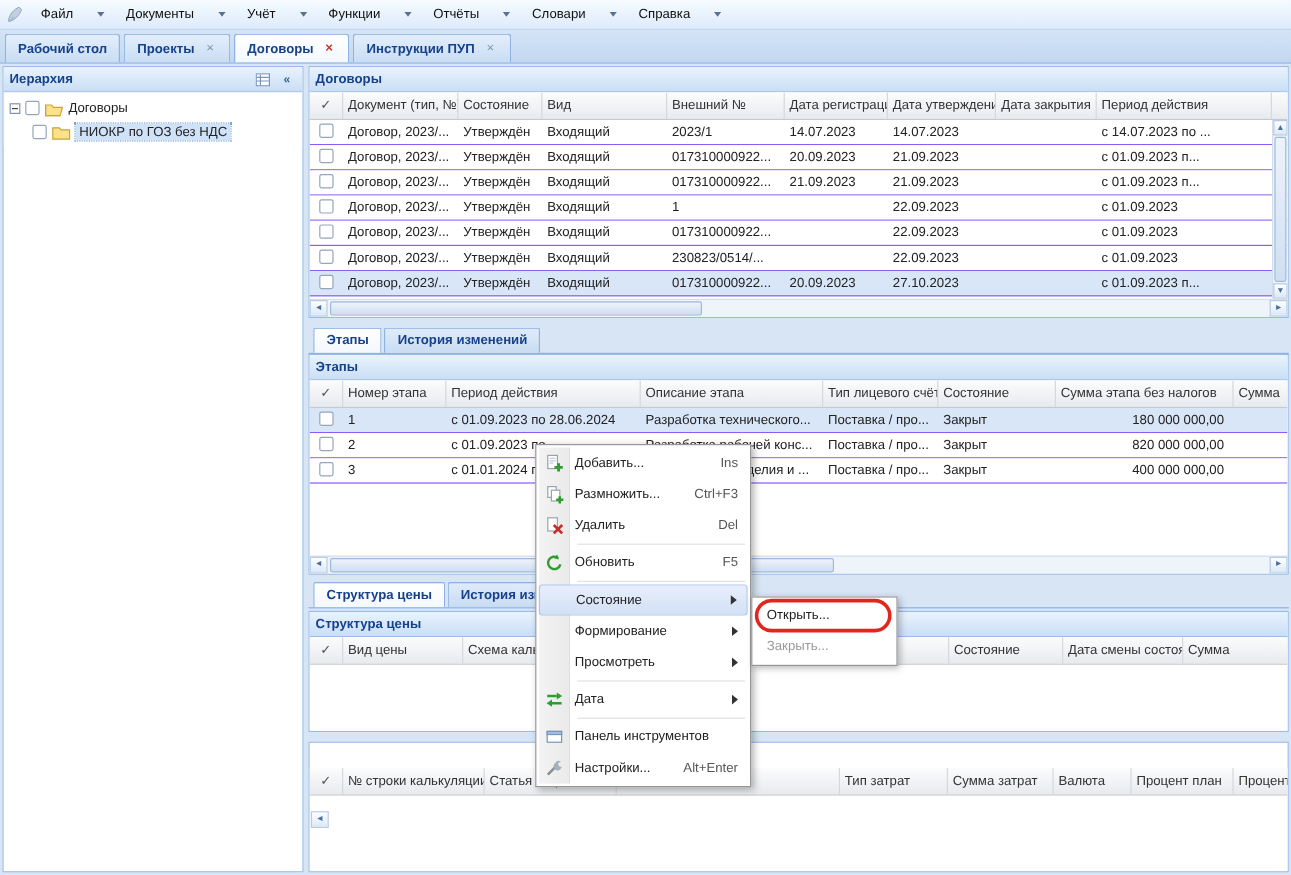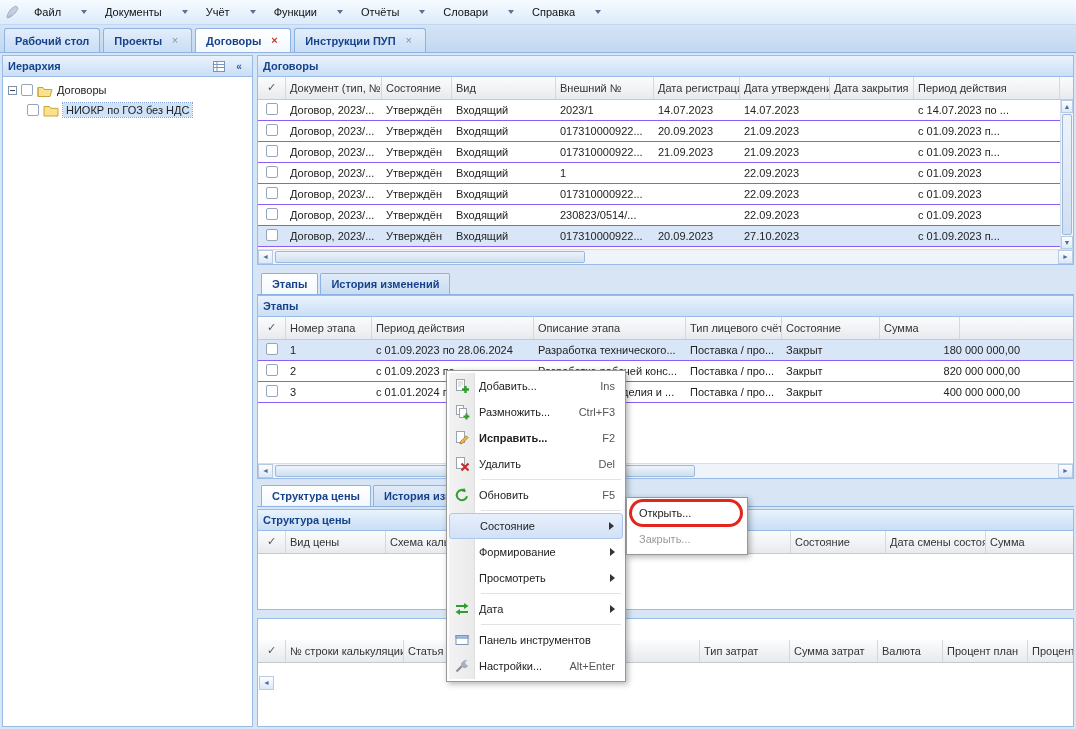--- a/index.html
+++ b/index.html
@@ -176,21 +176,21 @@
   </div>
   <div class="grid" style="top:21px;bottom:15px">
       <div class="grid-hrow">
         <div class="grid-hcell center" style="width: 28px;">✓</div>
         <div class="grid-hcell" style="width: 96px;">Документ (тип, №)</div>
         <div class="grid-hcell" style="width: 70px;">Состояние</div>
         <div class="grid-hcell" style="width: 104px;">Вид</div>
         <div class="grid-hcell" style="width: 98px;">Внешний №</div>
         <div class="grid-hcell" style="width: 86px;">Дата регистрации</div>
         <div class="grid-hcell" style="width: 90px;">Дата утверждения</div>
-        <div class="grid-hcell" style="width: 84px;">Дата закрытия</div>
+        <div class="grid-hcell" style="width: 84px; text-align: right;">Дата закрытия</div>
         <div class="grid-hcell" style="width: 146px;">Период действия</div>
       </div>
       <div class="grid-row">
         <div class="grid-cell center" style="width: 28px;">
           <span class="cb"></span>
         </div>
         <div class="grid-cell" style="width: 96px;">Договор, 2023/...</div>
         <div class="grid-cell" style="width: 70px;">Утверждён</div>
         <div class="grid-cell" style="width: 104px;">Входящий</div>
         <div class="grid-cell" style="width: 98px;">2023/1</div>
@@ -306,20 +306,21 @@
     <span>Этапы</span>
   </div>
   <div class="grid" style="top:21px;bottom:15px">
       <div class="grid-hrow">
         <div class="grid-hcell center" style="width: 28px;">✓</div>
         <div class="grid-hcell" style="width: 86px;">Номер этапа</div>
         <div class="grid-hcell" style="width: 162px;">Период действия</div>
         <div class="grid-hcell" style="width: 152px;">Описание этапа</div>
         <div class="grid-hcell" style="width: 96px;">Тип лицевого счёта</div>
         <div class="grid-hcell" style="width: 98px;">Состояние</div>
+        <div class="grid-hcell" style="width: 148px;">Сумма этапа без налогов</div>
         <div class="grid-hcell" style="width: 80px;">Сумма</div>
       </div>
       <div class="grid-row sel">
         <div class="grid-cell center" style="width: 28px;">
           <span class="cb"></span>
         </div>
         <div class="grid-cell" style="width: 86px;">1</div>
         <div class="grid-cell" style="width: 162px;">с 01.09.2023 по 28.06.2024</div>
         <div class="grid-cell" style="width: 152px;">Разработка технического...</div>
         <div class="grid-cell" style="width: 96px;">Поставка / про...</div>
@@ -424,30 +425,20 @@
       <svg width="16" height="16">
           <rect x="2.5" y="1.5" width="7" height="9" fill="#fff" stroke="#9aa4ae"></rect>
           <rect x="5.5" y="4.5" width="7" height="9" fill="#fff" stroke="#9aa4ae"></rect>
           <path d="M12.5 9.5v6M9.5 12.5h6" stroke="#2f9e2f" stroke-width="2.2"></path>
         </svg>
     </span>
     <span class="mi-label">Размножить...</span>
     <span class="mi-short">Ctrl+F3</span>
   </div>
 
-  <div class="menu-item bold">
-    <span class="mi-icon">
-      <svg width="16" height="16">
-          <rect x="2.5" y="1.5" width="8" height="11" fill="#fff" stroke="#9aa4ae"></rect>
-          <path d="M8.5 13.2l-2.6.8.8-2.6 5.6-5.6 1.8 1.8z" fill="#f4b942" stroke="#8c6d22" stroke-width="0.7"></path>
-        </svg>
-    </span>
-    <span class="mi-label">Исправить...</span>
-    <span class="mi-short">F2</span>
-  </div>
 
   <div class="menu-item">
     <span class="mi-icon">
       <svg width="16" height="16">
           <rect x="2.5" y="1.5" width="8" height="11" fill="#fff" stroke="#9aa4ae"></rect>
           <path d="M7.5 7.5l7 7M14.5 7.5l-7 7" stroke="#cc2b2b" stroke-width="2.2"></path>
         </svg>
     </span>
     <span class="mi-label">Удалить</span>
     <span class="mi-short">Del</span>

